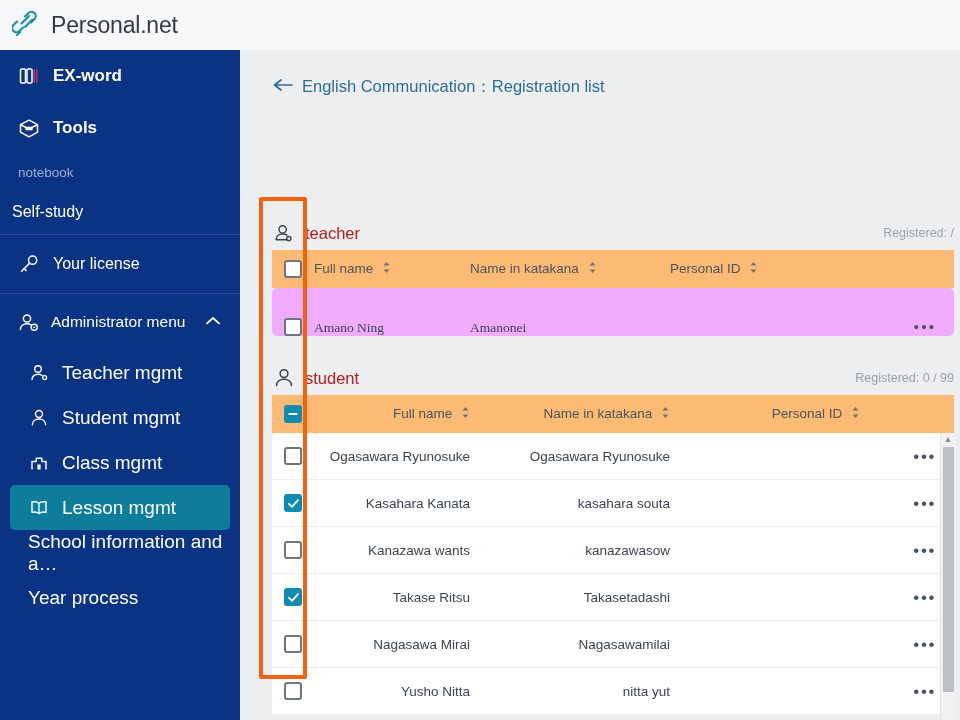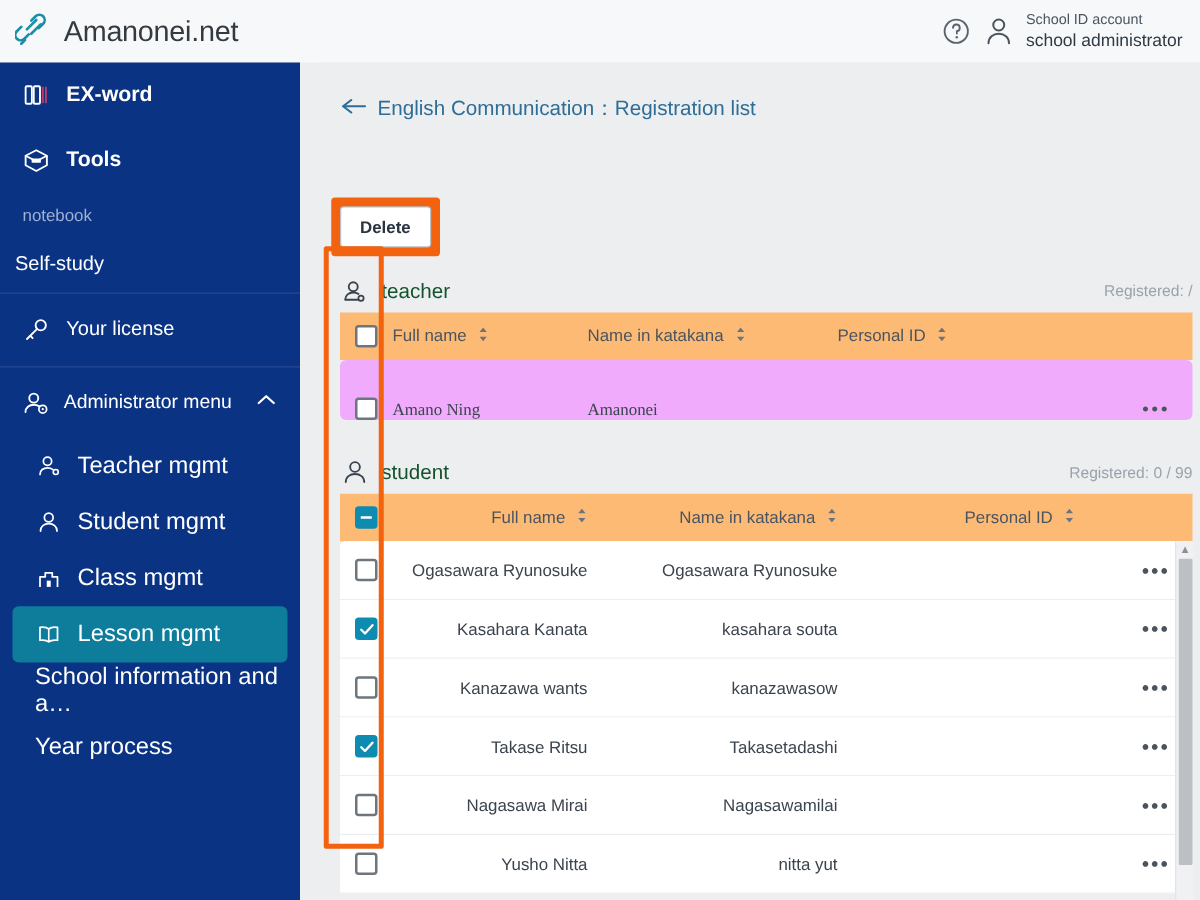--- a/index.html
+++ b/index.html
@@ -90,21 +90,21 @@
     font-size: 13.5px; font-weight: bold; color: #2b3540;
     padding: 8px 15px; font-family: "Liberation Sans", sans-serif;
     cursor: pointer;
   }
 
   .section-head {
     display: flex; align-items: center;
     padding: 0 20px 0 18px; height: 34px; margin-top: 6px;
   }
   .section-head .icon-w { width: 24px; }
-  .section-title { font-size: 16.5px; color: #14532d; margin-left: 9px; }
+  .section-title { font-size: 16.5px; color: #b91c1c; margin-left: 9px; }
   .reg-count { margin-left: auto; font-size: 12.5px; color: #9aa3ab; }
 
   .table { margin: 0 20px 0 18px; }
   .thead {
     display: flex; align-items: center; height: 38px;
     background: #fdba74; color: #4b545e; font-size: 13.5px;
   }
   .trow {
     display: flex; align-items: center; height: 47px;
     background: #ffffff; font-size: 13.5px; color: #3b444e;
@@ -179,40 +179,21 @@
             <path d="M11 17.5 L7.5 21 a4.2 4.2 0 0 1-6-6 L5 11.5"></path>
             <path d="M19 12.5 L22.5 9 a4.2 4.2 0 0 0-6-6 L13 6.5"></path>
             <path d="M9.5 13.5 L17 6"></path>
             <path d="M13 17 L20.5 9.5"></path>
           </g>
           <g fill="none" stroke="#1a8fa8" stroke-width="2.1" stroke-linecap="round">
             <path d="M8 22 L5 25"></path>
           </g>
         </svg>
       </span>
-      <span class="brand-text">Amanonei.net</span>
-    </div>
-    <div class="top-right">
-      <span class="help-icon">
-        <svg width="24" height="24" viewBox="0 0 24 24">
-          <circle cx="12" cy="12" r="9.3" fill="none" stroke="#5a646e" stroke-width="1.5"></circle>
-          <path d="M9.4 9.3a2.7 2.7 0 1 1 3.1 2.7v1.8" fill="none" stroke="#5a646e" stroke-width="1.5" stroke-linecap="round"></path>
-          <circle cx="12.4" cy="16.8" r="0.95" fill="#5a646e"></circle>
-        </svg>
-      </span>
-      <span class="person-icon">
-        <svg width="24" height="26" viewBox="0 0 24 26">
-          <circle cx="12" cy="8" r="4.4" fill="none" stroke="#4a545e" stroke-width="1.6"></circle>
-          <path d="M3.8 22.5c0-4.6 3.7-7.6 8.2-7.6s8.2 3 8.2 7.6" fill="none" stroke="#4a545e" stroke-width="1.6" stroke-linecap="round"></path>
-        </svg>
-      </span>
-      <span class="acct">
-        <span class="acct-top">School ID account</span>
-        <span class="acct-bottom">school administrator</span>
-      </span>
+      <span class="brand-text">Personal.net</span>
     </div>
   </div>
 
   <div class="sidebar">
 
     <div class="side-row">
       <span class="icon-w">
         <svg width="22" height="20" viewBox="0 0 22 20">
           <g fill="none" stroke="#ffffff" stroke-width="1.5">
             <rect x="2.5" y="3" width="5" height="14" rx="1"></rect>
@@ -331,23 +312,20 @@
     <div class="breadcrumb">
       <span>
         <svg width="22" height="16" viewBox="0 0 22 16">
           <path d="M9 3 L2.5 8 L9 13" fill="none" stroke="#2d6d96" stroke-width="1.7" stroke-linecap="round" stroke-linejoin="round"></path>
           <path d="M2.8 8 H20" fill="none" stroke="#2d6d96" stroke-width="1.7" stroke-linecap="round"></path>
         </svg>
       </span>
       <span>English Communication：Registration list</span>
     </div>
 
-    <div class="btn-wrap">
-      <button class="btn-delete">Delete</button>
-    </div>
 
     <div style="position:absolute; left:0; top:160px; width:720px;">
       <div class="section-head">
         <span class="icon-w">
           <svg width="22" height="21" viewBox="0 0 22 21">
             <circle cx="9.6" cy="6.4" r="3.6" fill="none" stroke="#3a4450" stroke-width="1.5"></circle>
             <path d="M3.2 16.6c0-3.5 2.9-5.6 6.4-5.6 1.6 0 3.1.4 4.2 1.2" fill="none" stroke="#3a4450" stroke-width="1.5" stroke-linecap="round"></path>
             <circle cx="15.8" cy="15.6" r="2.1" fill="none" stroke="#3a4450" stroke-width="1.4"></circle>
             <path d="M3.4 16.8 H13.6" fill="none" stroke="#3a4450" stroke-width="1.5" stroke-linecap="round"></path>
           </svg>

